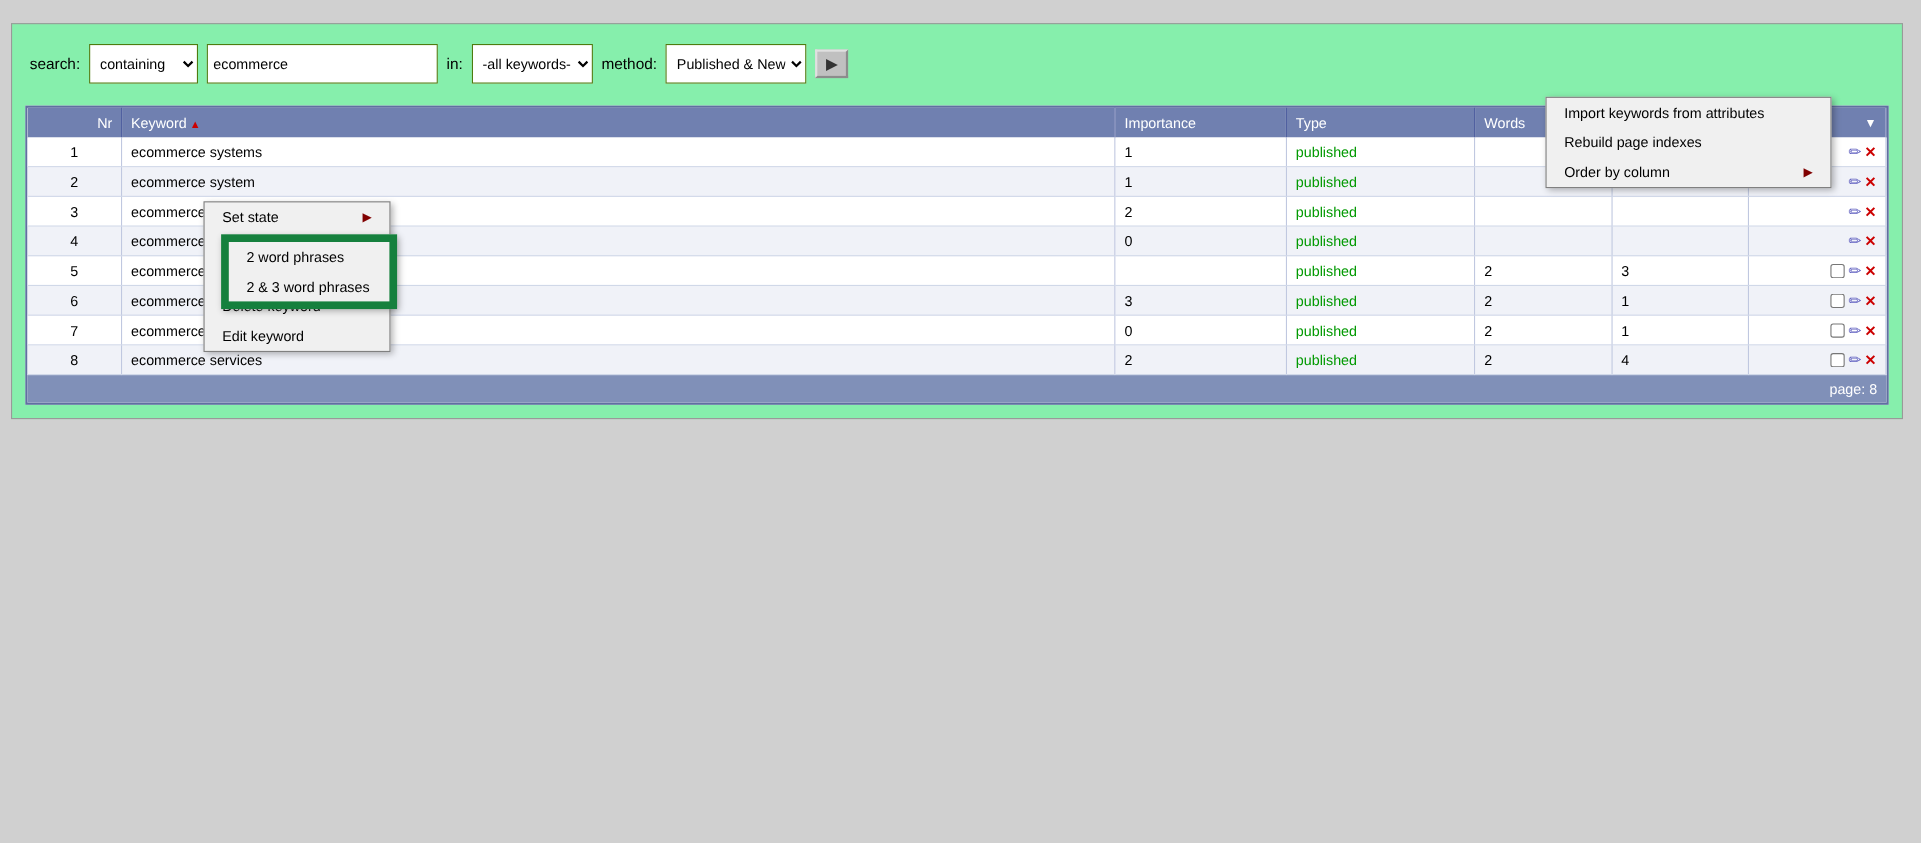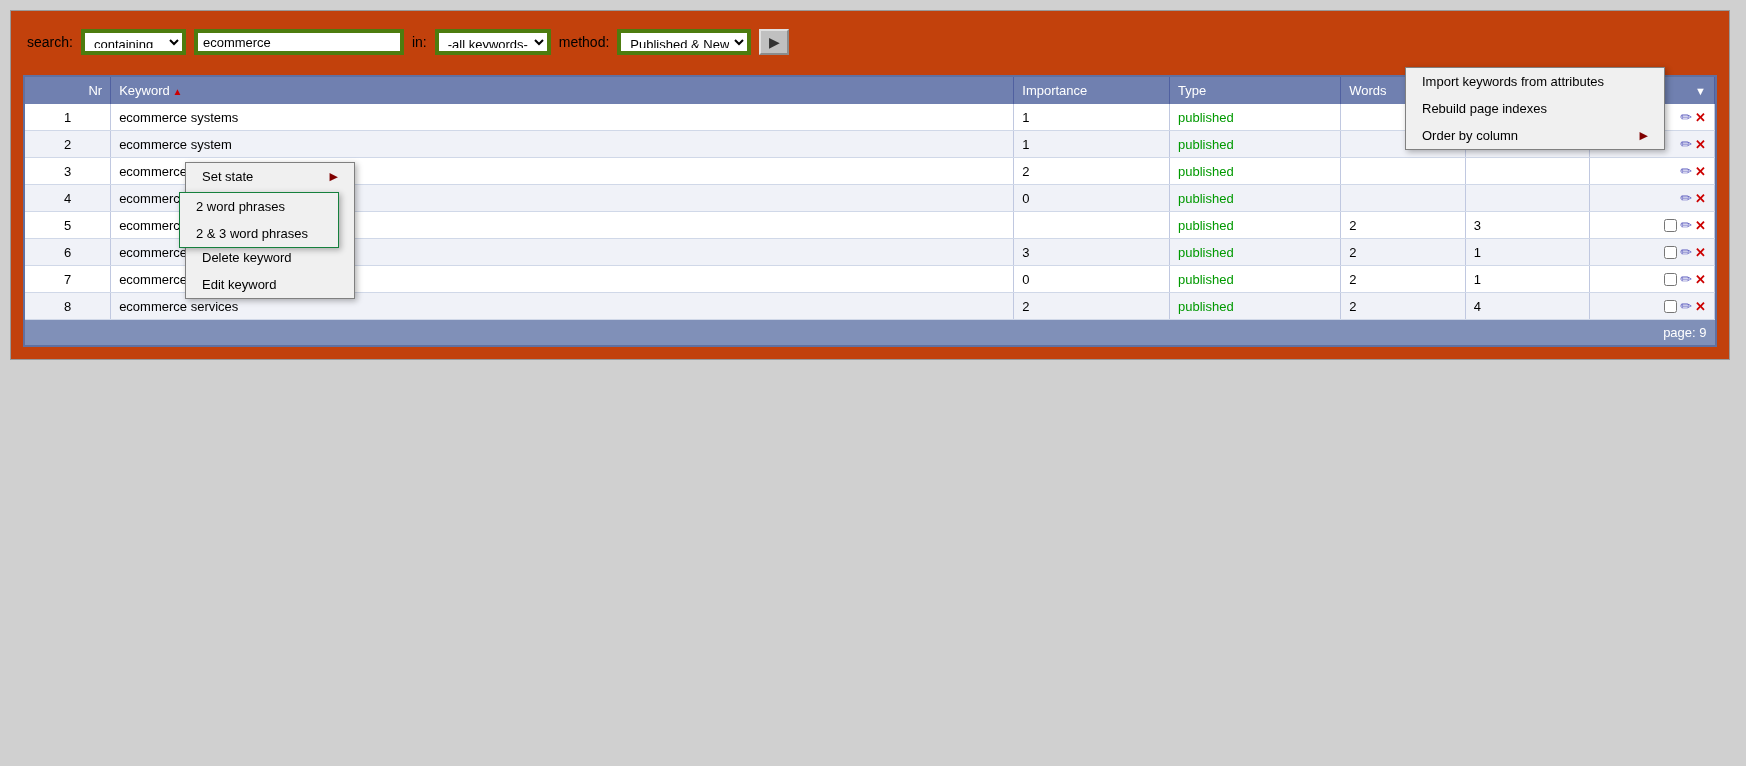--- a/index.html
+++ b/index.html
@@ -3,44 +3,45 @@
   <meta charset="utf-8">
   <style>
     * { box-sizing: border-box; margin: 0; padding: 0; }
     body {
       font-family: Arial, sans-serif;
       font-size: 13px;
       background: #d0d0d0;
       padding: 10px;
     }
     .outer-container {
-      background: #c2410c;
+      background: #86efac;
       border: 1px solid #999;
       padding: 12px;
       max-width: 1720px;
+      margin-top: 11px;
     }
     
     .search-bar {
       display: flex;
       align-items: center;
       gap: 8px;
       margin-bottom: 14px;
       padding: 6px 4px;
     }
     .search-bar label {
       font-size: 14px;
       font-weight: normal;
       color: #000;
     }
     .search-bar select, .search-bar input[type="text"] {
-      border: 4px solid #4d7c0f;
+      border: 1px solid #4d7c0f;
       background: #fff;
       padding: 3px 5px;
       font-size: 13px;
-      height: 26px;
+      height: 36px;
     }
     .search-bar select {
       padding-right: 2px;
     }
     .search-bar input[type="text"] {
       width: 210px;
     }
     .run-btn {
       width: 30px;
       height: 26px;
@@ -165,25 +166,25 @@
       white-space: nowrap;
     }
     .menu-arrow {
       color: #800000;
       font-size: 11px;
       margin-left: 8px;
     }
     
     .find-phrases-submenu {
       position: absolute;
-      left: 154px;
+      left: 176px;
       top: 115px;
       z-index: 101;
       background: #f0f0f0;
-      border: 1px solid #15803d;
+      border: 7px solid #15803d;
       box-shadow: 2px 2px 6px rgba(0,0,0,0.3);
       min-width: 160px;
     }
     .find-phrases-submenu .menu-item {
       padding: 6px 16px;
       cursor: pointer;
       color: #000;
       font-size: 13px;
       white-space: nowrap;
     }
@@ -369,21 +370,21 @@
               <div class="action-icons">
                 <input type="checkbox" style="">
                 <span class="edit-icon">✏</span>
                 <span class="delete-icon">✕</span>
               </div>
             </td>
           </tr>
         </tbody>
         <tfoot>
           <tr>
-            <td colspan="7">page: 9</td>
+            <td colspan="7">page: 8</td>
           </tr>
         </tfoot>
       </table>
 
       <div class="row-context-menu">
         <div class="menu-item">
           <span>Set state</span>
           <span class="menu-arrow">▶</span>
         </div>
         <div class="menu-item">

